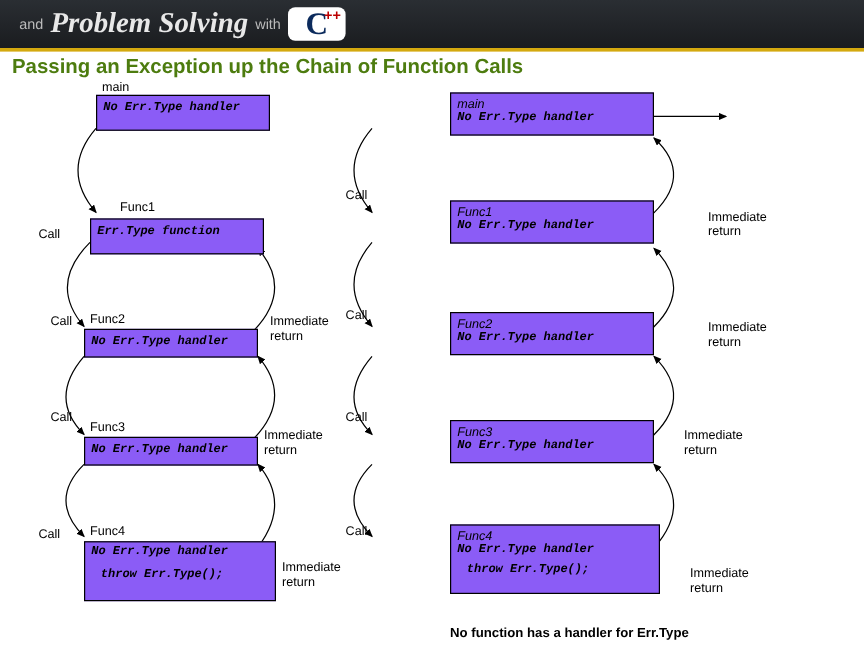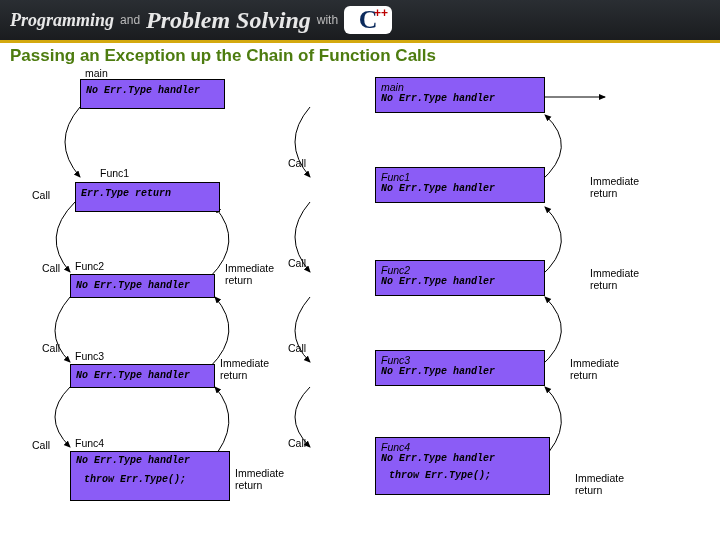--- a/index.html
+++ b/index.html
@@ -20,21 +20,20 @@
   .lbl { position: absolute; font-size: 10.5px; }
   .mono { font-family: "Courier New", monospace; font-weight: bold; font-size: 10px; }
   .caption { position: absolute; font-weight: bold; font-size: 11px; }
   
   svg.arrows { position: absolute; top: 0; left: 0; width: 720px; height: 495px; pointer-events: none; }
 </style>
 </head>
 <body>
 
 <div class="header">
-  <span class="header-text1">Programming</span>
   <span class="header-and">and</span>
   <span class="header-text2">Problem Solving</span>
   <span class="header-with">with</span>
   <div class="cpp-logo">
     <span class="cpp-c">C</span>
     <span class="cpp-pp">++</span>
   </div>
 </div>
 <div class="yellow-bar"></div>
 <div class="title">Passing an Exception up the Chain of Function Calls</div>
@@ -71,21 +70,21 @@
 </svg>
 
 <div class="lbl" style="left:85px;top:0px;">main</div>
 <div class="box" style="left:80px;top:12px;width:145px;height:30px;">
   <span><span class="mono">No Err.Type handler</span></span>
 </div>
 
 <div class="lbl" style="left:32px;top:122px;">Call</div>
 <div class="lbl" style="left:100px;top:100px;">Func1</div>
 <div class="box" style="left:75px;top:115px;width:145px;height:30px;">
-  <span class="mono">Err.Type return</span>
+  <span class="mono">Err.Type function</span>
 </div>
 
 <div class="lbl" style="left:42px;top:195px;">Call</div>
 <div class="lbl" style="left:75px;top:193px;">Func2</div>
 <div class="box" style="left:70px;top:207px;width:145px;height:24px;">
   <span class="mono">No Err.Type handler</span>
 </div>
 <div class="lbl" style="left:225px;top:195px;white-space:pre;">Immediate
 return</div>
 
@@ -139,14 +138,15 @@
 return</div>
 
 <div class="box" style="left:375px;top:370px;width:175px;height:58px;">
   <div>Func4</div>
   <div class="mono">No Err.Type handler</div>
   <div class="mono" style="margin-top:6px;padding-left:8px;">throw Err.Type();</div>
 </div>
 <div class="lbl" style="left:575px;top:405px;white-space:pre;">Immediate
 return</div>
 
+<div class="caption" style="left:375px;top:455px;">No function has a handler for Err.Type</div>
 
 </div>
 
 </body></html>

